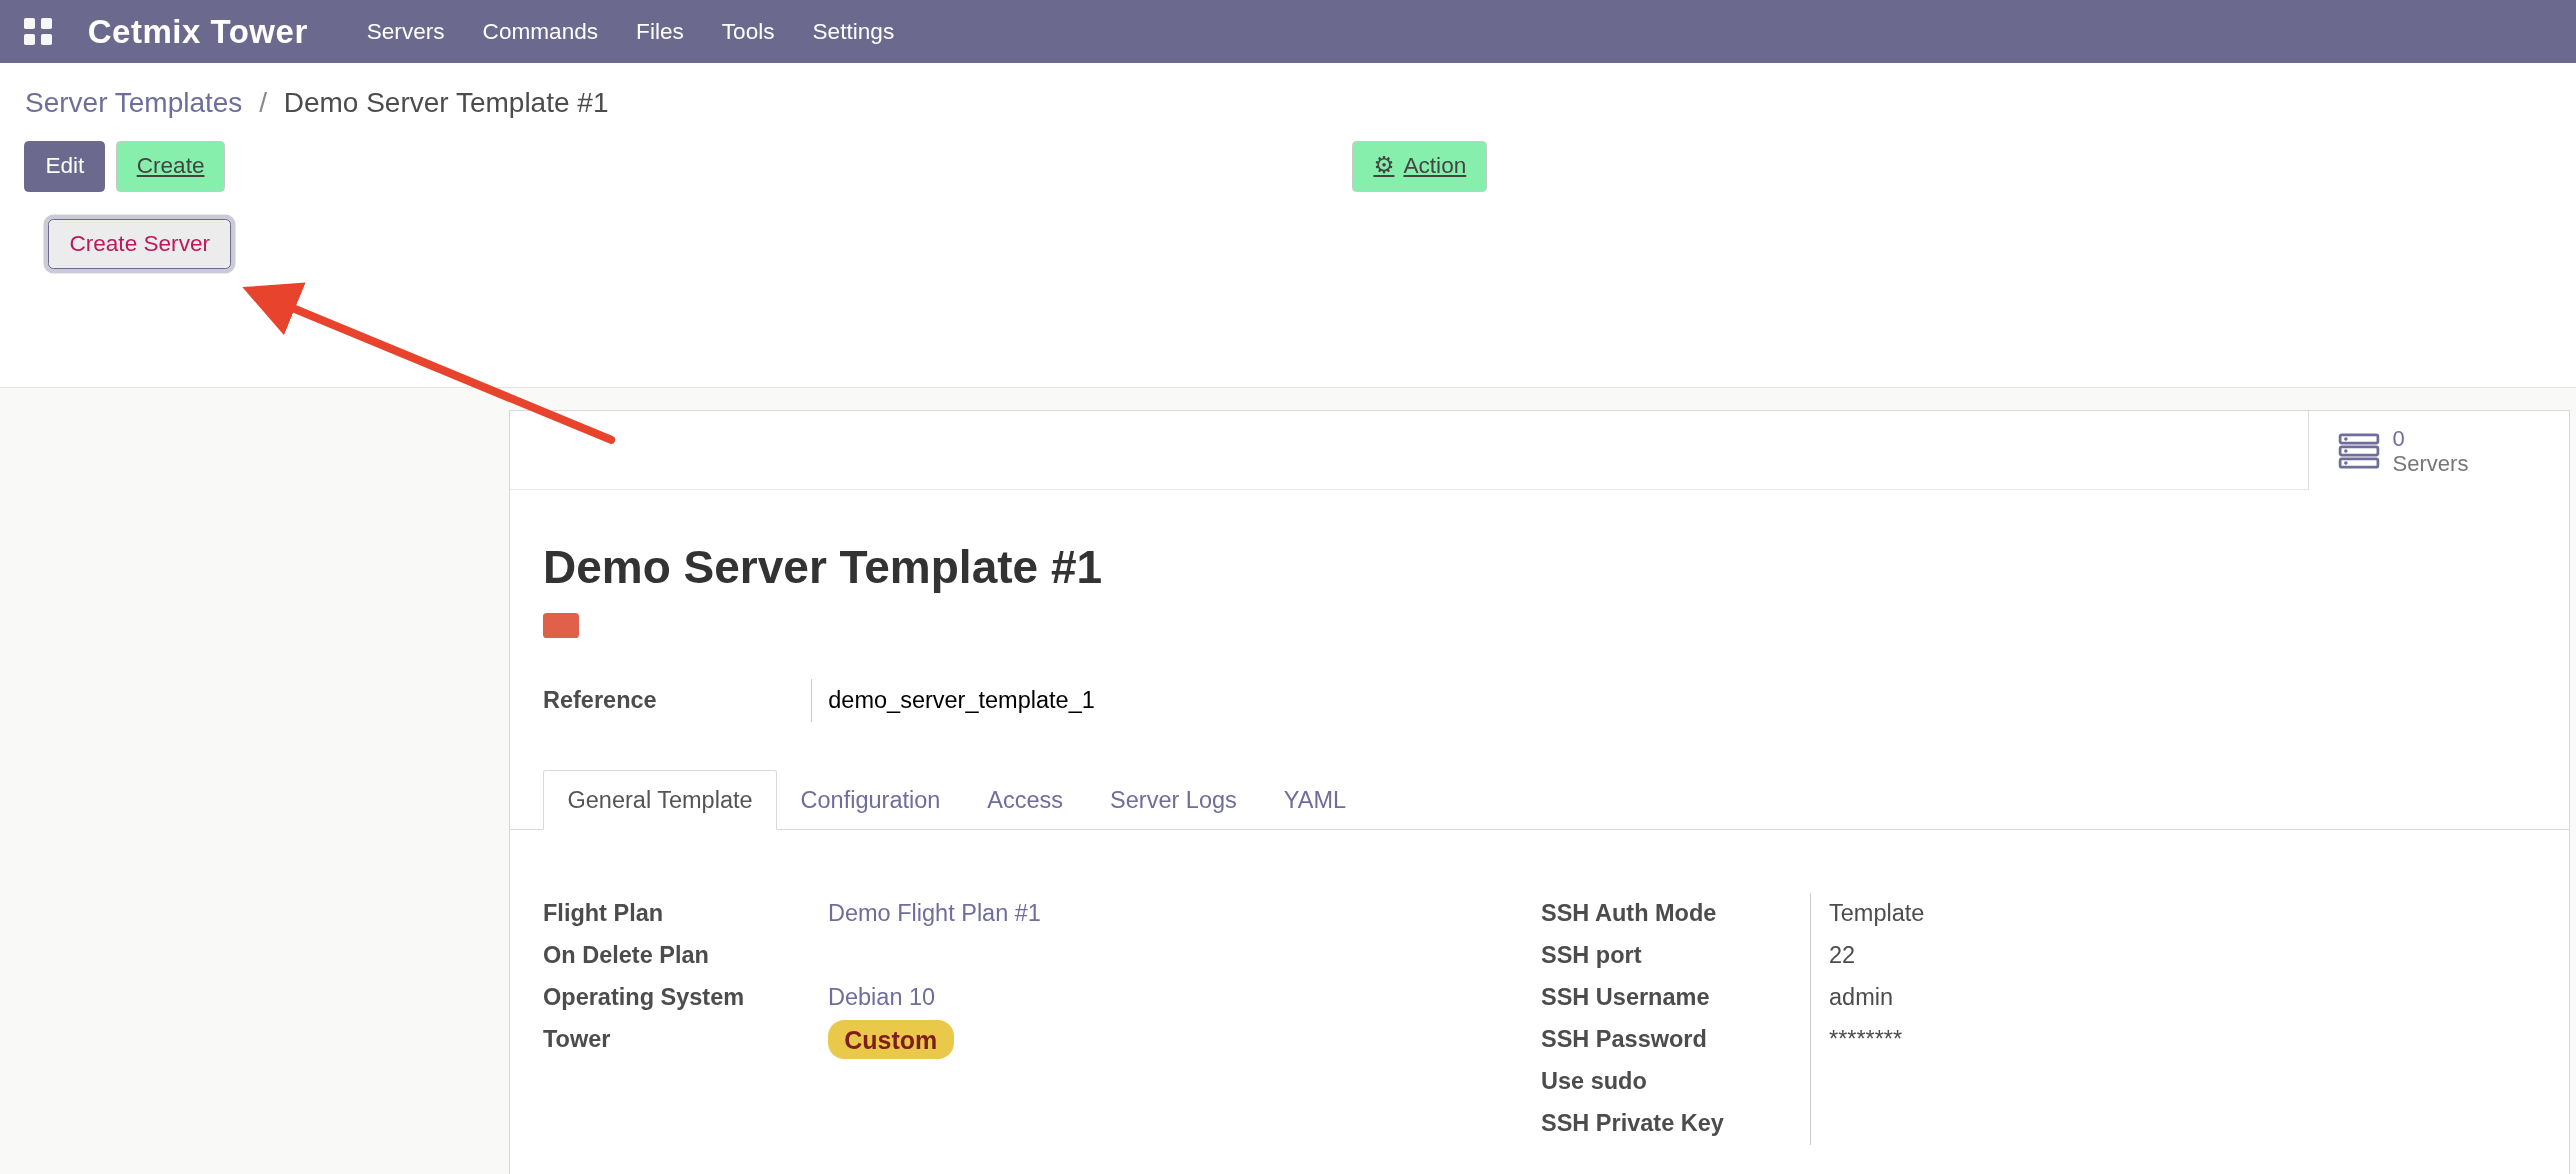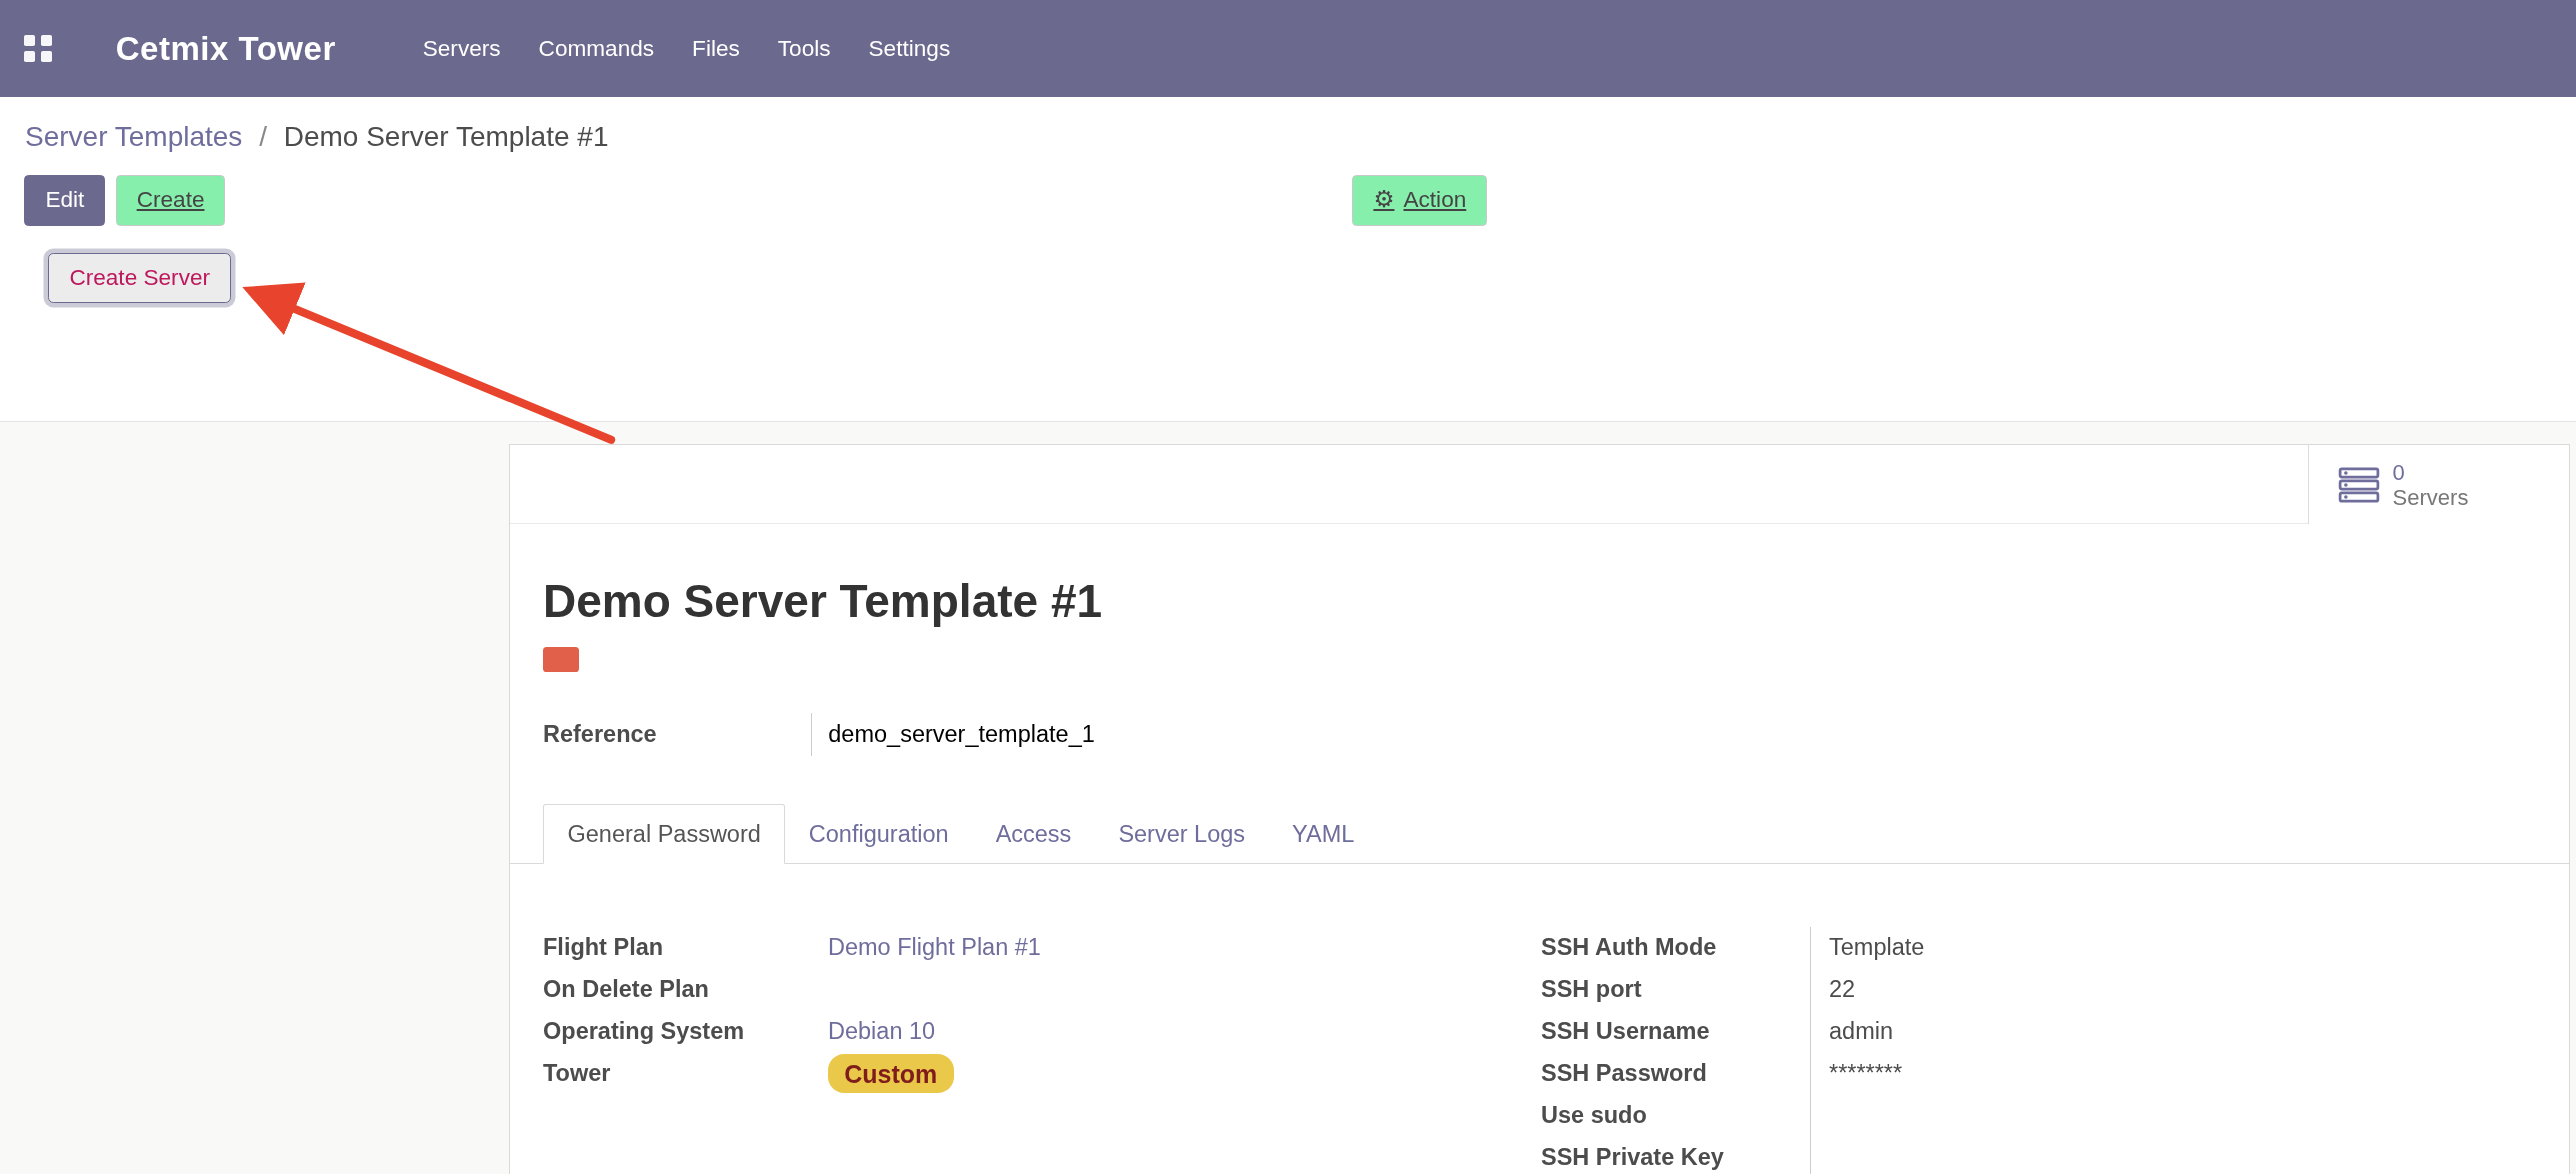--- a/index.html
+++ b/index.html
@@ -7,21 +7,21 @@
   }
   *{box-sizing:border-box;}
   html,body{margin:0;padding:0;}
   body{
     width:2576px;height:1174px;overflow:hidden;background:#fff;
     font-family:"Liberation Sans",sans-serif;color:#4c4c4c;
   }
   .screen{position:relative;width:2576px;height:1174px;}
 
   
-  .navbar{height:97px;background:var(--navbar);display:flex;align-items:center;padding:0 24.4px;gap:28px;}
+  .navbar{height:63px;background:var(--navbar);display:flex;align-items:center;padding:0 24.4px;}
   .apps-icon{display:grid;grid-template-columns:11px 11px;gap:5.4px;margin-right:36px;cursor:pointer;}
   .apps-icon i{width:11px;height:11px;background:#fff;border-radius:1.8px;opacity:.95;display:block;}
   .brand{color:#fff;font-size:33px;font-weight:bold;letter-spacing:0.5px;margin-right:40px;cursor:pointer;}
   .menu{display:flex;align-items:center;height:79px;}
   .menu-item{color:#fff;font-size:22.6px;padding:0 19px;line-height:79px;cursor:pointer;}
 
   
   .top{background:#fff;border-bottom:0.9px solid #e4e4e4;height:301px;}
   .breadcrumb{margin:23.5px 0 0 25px;font-size:28px;}
   .bc-link{color:var(--link);cursor:pointer;text-decoration:none;}
@@ -148,21 +148,21 @@
       <h1 class="sheet-title">Demo Server Template #1</h1>
       <div class="color-swatch"></div>
 
       <div class="ref-row">
         <div class="field-label">Reference</div>
         <div class="ref-sep"></div>
         <div class="ref-value">demo_server_template_1</div>
       </div>
 
       <div class="tabs">
-        <span class="tab active">General Password</span>
+        <span class="tab active">General Template</span>
         <span class="tab">Configuration</span>
         <span class="tab">Access</span>
         <span class="tab">Server Logs</span>
         <span class="tab">YAML</span>
       </div>
 
       <div class="fields">
 
         <div class="group-left">
           <div class="frow">

